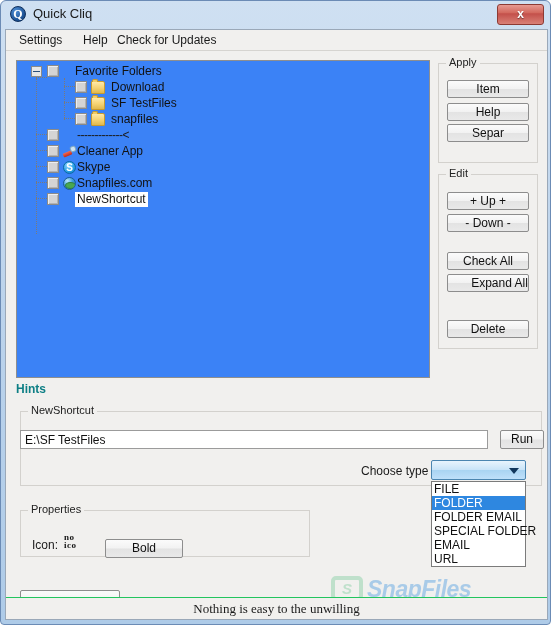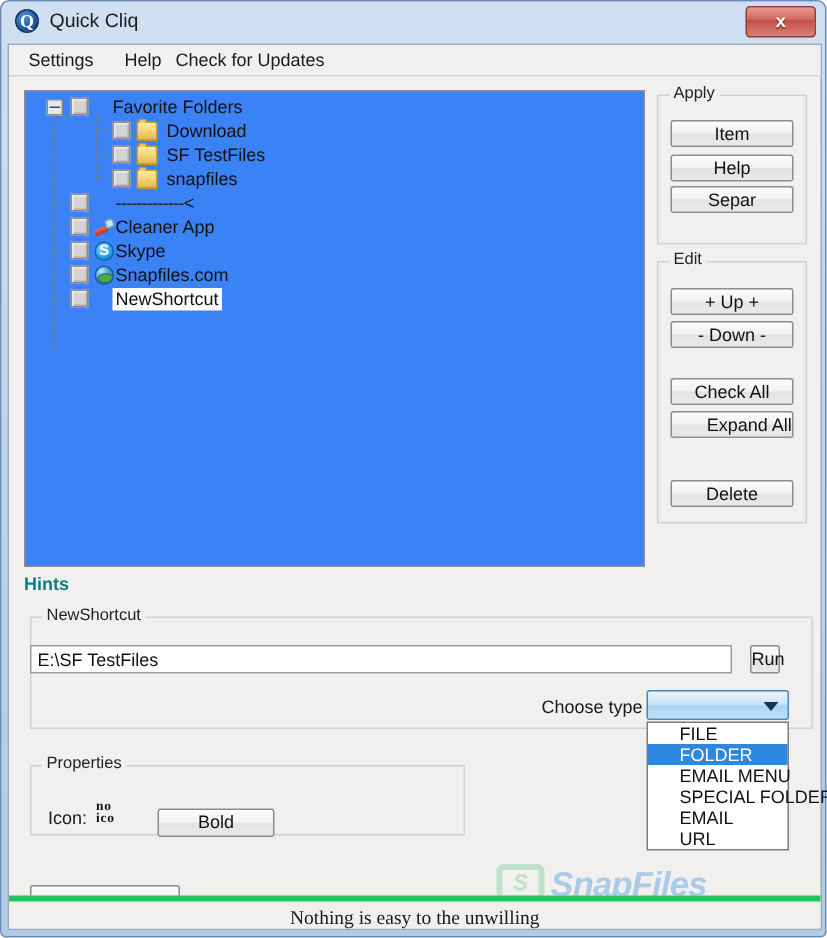--- a/index.html
+++ b/index.html
@@ -340,21 +340,21 @@
     background: #ffffff;
     border: 1px solid #7b7b7b;
     box-sizing: border-box;
     z-index: 40;
   }
   .combo-option {
     height: 14px;
     line-height: 14px;
     font-size: 12px;
     color: #111111;
-    padding-left: 21px;
+    padding-left: 2px;
     white-space: nowrap;
     cursor: pointer;
   }
   .combo-option.selected {
     background: #2e87e0;
     color: #ffffff;
   }
 
   
   #properties-group { left: 14px; top: 480px; width: 290px; height: 47px; }
@@ -408,21 +408,21 @@
     color: #a9cbe8;
     letter-spacing: -0.5px;
   }
 
   
   #statusbar {
     position: absolute;
     left: 0; bottom: 0;
     width: 541px; height: 22px;
     background: #f1f0ee;
-    border-top: 4px solid #22c55e;
+    border-top: 1px solid #22c55e;
     box-sizing: border-box;
   }
   #status-text {
     position: absolute;
     left: 0; top: 3px;
     width: 541px;
     text-align: center;
     font-family: "Liberation Serif", serif;
     font-size: 13px;
     color: #1a1a1a;
@@ -529,31 +529,31 @@
     <div class="btn" style="left:441px; top:184px; width:82px; height:18px; line-height:16px;">- Down -</div>
     <div class="btn" style="left:441px; top:244px; width:82px; height:18px; line-height:16px;padding-left:23px;">Expand All</div>
     <div class="btn" style="left:441px; top:290px; width:82px; height:18px; line-height:16px;">Delete</div>
 
     <div id="hints-label">Hints</div>
 
     <div class="groupbox" id="shortcut-group">
       <span class="gb-title">NewShortcut</span>
     </div>
     <input id="path-input" type="text" value="E:\SF TestFiles" style="">
-    <div class="btn" style="left:494px; top:400px; width:20px; height:19px; line-height:17px;">Run</div>
+    <div class="btn" style="left:494px; top:400px; width:44px; height:19px; line-height:17px;">Run</div>
 
     <div id="choose-type-label">Choose type</div>
     <div id="combo">
       <span id="combo-text"></span>
       <span id="combo-arrow"></span>
     </div>
     <div id="combo-list">
       <div class="combo-option">FILE</div>
       <div class="combo-option selected">FOLDER</div>
-      <div class="combo-option">EMAIL MENU</div>
+      <div class="combo-option">FOLDER EMAIL</div>
       <div class="combo-option">SPECIAL FOLDER</div>
       <div class="combo-option">EMAIL</div>
       <div class="combo-option">URL</div>
     </div>
 
     <div class="groupbox" id="properties-group">
       <span class="gb-title">Properties</span>
     </div>
     <div id="icon-label">Icon:</div>
     <div id="no-ico">

